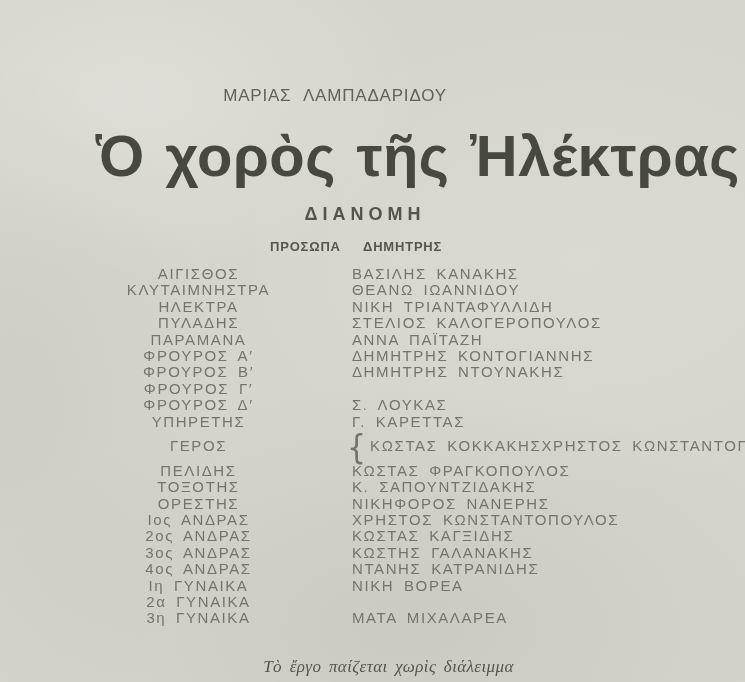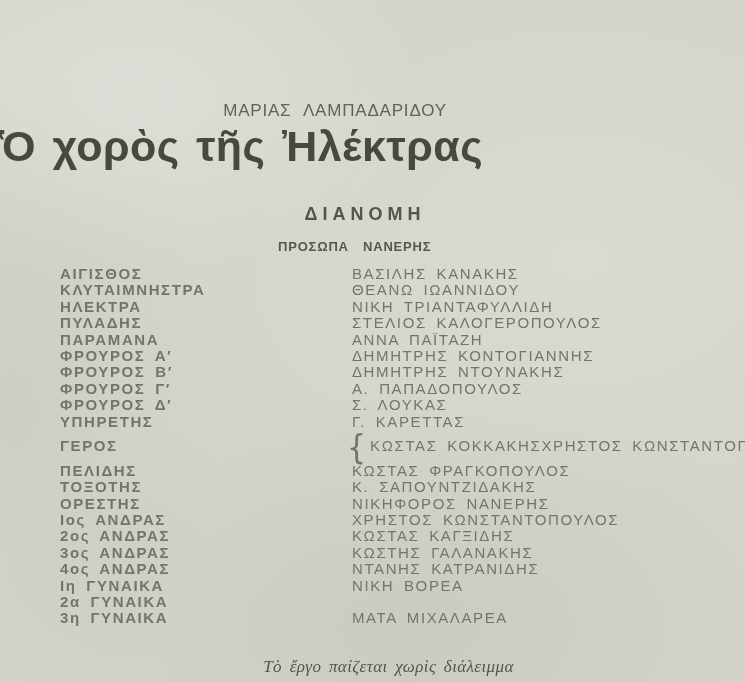--- a/index.html
+++ b/index.html
@@ -17,54 +17,53 @@
       radial-gradient(ellipse 420px 260px at 18% 14%, rgba(255,255,255,0.20), rgba(255,255,255,0) 70%),
       radial-gradient(ellipse 520px 360px at 78% 38%, rgba(255,255,255,0.10), rgba(255,255,255,0) 70%),
       radial-gradient(ellipse 600px 340px at 55% 92%, rgba(110,110,100,0.10), rgba(110,110,100,0) 72%),
       radial-gradient(ellipse 300px 500px at 2% 60%, rgba(120,120,110,0.08), rgba(120,120,110,0) 70%);
   }
   .author-line {
     position: absolute; top: 86px; left: 0; width: 670px;
     text-align: center;
     font-size: 17px; letter-spacing: 0.8px; word-spacing: 7px;
     color: #61625a;
-    margin-top: 15px;
   }
   .play-title {
     position: absolute; top: 122px; left: 0; width: 740px; margin: 0;
-    text-align: left;
-    font-size: 43px; font-weight: bold;
+    text-align: right;
+    font-size: 58px; font-weight: bold;
     letter-spacing: 0.5px; word-spacing: 4px;
     color: #474840;
   }
   .section-heading {
     position: absolute; top: 204px; left: 0; width: 730px;
     text-align: center;
     font-size: 18px; font-weight: bold; letter-spacing: 5px;
     color: #53544c;
   }
   .col-head {
     position: absolute; top: 239px;
     font-size: 13px; font-weight: bold; letter-spacing: 0.8px;
     color: #55564f;
   }
-  .col-head.roles  { left: 278px; }
+  .col-head.roles  { left: 270px; }
   .col-head.actors { left: 363px; }
   .cast {
     position: absolute; top: 266px; left: 60px;
     font-size: 15px; color: #73746c;
     letter-spacing: 1.6px; word-spacing: 4px;
   }
   .cast-row {
     display: flex; align-items: center;
     height: 16.4px; line-height: 16.4px;
     white-space: nowrap;
   }
   .cast-row.dual { height: 33px; }
-  .role  { width: 277px; text-align: left; font-weight: bold; }
+  .role  { width: 277px; text-align: center; }
   .actor { margin-left: 15px; }
   .actor-stack { display: flex; flex-direction: row; }
   .actor-stack .actor { margin-left: 0; line-height: 16.4px; }
   .brace {
     font-family: "DejaVu Sans", sans-serif;
     font-size: 30px; font-weight: 400;
     color: #73746c; letter-spacing: 0;
     margin-left: 10px; margin-right: 4px;
     transform: scaleY(1.15);
     line-height: 33px;
@@ -78,21 +77,21 @@
   }
 </style>
 </head>
 <body>
 
 <div class="paper">
   <div class="author-line">ΜΑΡΙΑΣ ΛΑΜΠΑΔΑΡΙΔΟΥ</div>
   <h1 class="play-title">Ὁ χορὸς τῆς Ἠλέκτρας</h1>
   <div class="section-heading">ΔΙΑΝΟΜΗ</div>
   <div class="col-head roles">ΠΡΟΣΩΠΑ</div>
-  <div class="col-head actors">ΝΑΝΕΡΗΣ</div>
+  <div class="col-head actors">ΔΗΜΗΤΡΗΣ</div>
   <div class="cast" id="cast-list">
       <div class="cast-row">
         <span class="role">ΑΙΓΙΣΘΟΣ</span>
         <span class="actor">ΒΑΣΙΛΗΣ ΚΑΝΑΚΗΣ</span>
       </div>
       <div class="cast-row">
         <span class="role">ΚΛΥΤΑΙΜΝΗΣΤΡΑ</span>
         <span class="actor">ΘΕΑΝΩ ΙΩΑΝΝΙΔΟΥ</span>
       </div>
       <div class="cast-row">
@@ -110,21 +109,20 @@
       <div class="cast-row">
         <span class="role">ΦΡΟΥΡΟΣ Α′</span>
         <span class="actor">ΔΗΜΗΤΡΗΣ ΚΟΝΤΟΓΙΑΝΝΗΣ</span>
       </div>
       <div class="cast-row">
         <span class="role">ΦΡΟΥΡΟΣ Β′</span>
         <span class="actor">ΔΗΜΗΤΡΗΣ ΝΤΟΥΝΑΚΗΣ</span>
       </div>
       <div class="cast-row">
         <span class="role">ΦΡΟΥΡΟΣ Γ′</span>
-        <span class="actor">Α. ΠΑΠΑΔΟΠΟΥΛΟΣ</span>
       </div>
       <div class="cast-row">
         <span class="role">ΦΡΟΥΡΟΣ Δ′</span>
         <span class="actor">Σ. ΛΟΥΚΑΣ</span>
       </div>
       <div class="cast-row">
         <span class="role">ΥΠΗΡΕΤΗΣ</span>
         <span class="actor">Γ. ΚΑΡΕΤΤΑΣ</span>
       </div>
       <div class="cast-row dual">

